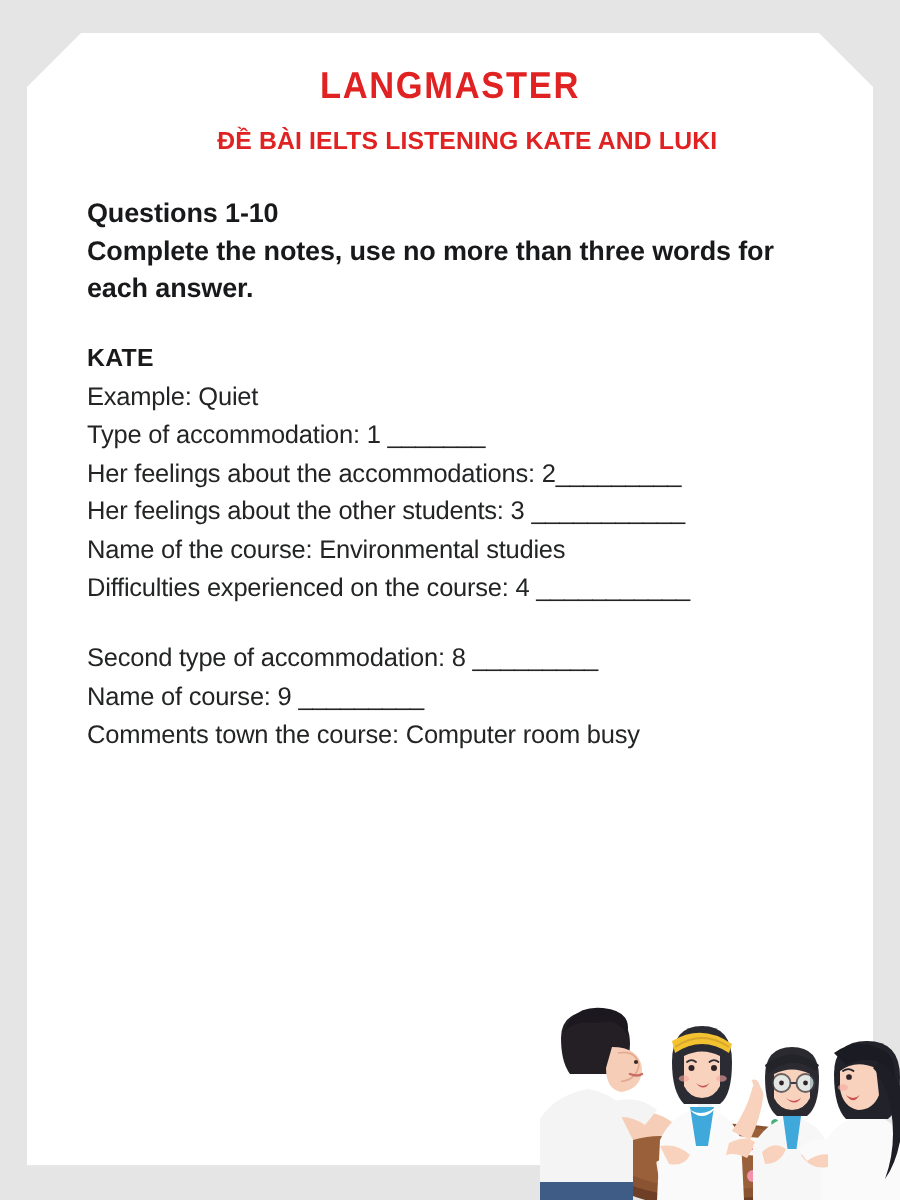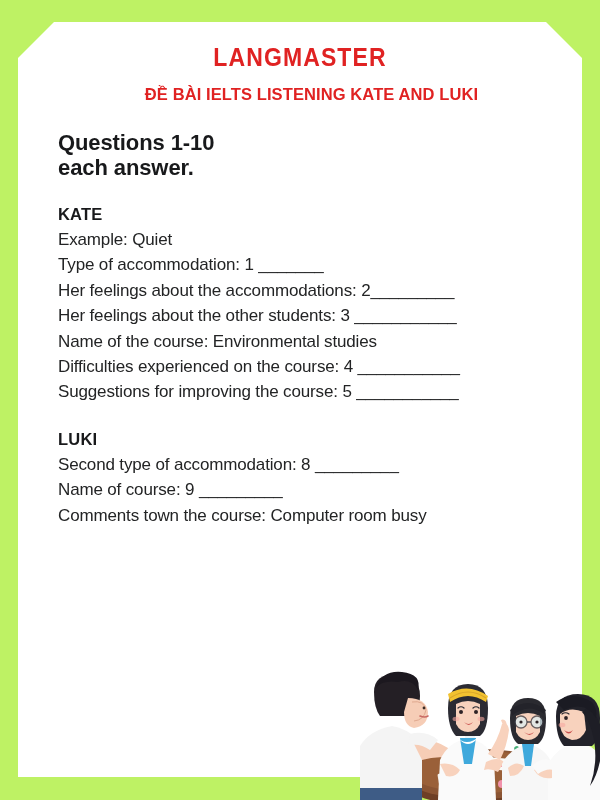--- a/index.html
+++ b/index.html
@@ -5,21 +5,21 @@
   html, body {
     margin: 0;
     padding: 0;
     background: #ffffff;
   }
   #page {
     position: relative;
     width: 600px;
     height: 800px;
     overflow: hidden;
-    background: #bef264;
+    background: #e5e5e5;
     font-family: "Liberation Sans", sans-serif;
   }
   
   #card {
     position: absolute;
     left: 18px;
     top: 22px;
     width: 564px;
     height: 755px;
     background: #ffffff;
@@ -53,21 +53,21 @@
     padding-left: 23px;
   }
   .body-text {
     position: absolute;
     left: 40px;
     top: 108px;
     width: 495px;
     color: #18191b;
   }
   .instr {
-    font-size: 22px;
+    font-size: 18px;
     font-weight: bold;
     line-height: 25px;
     letter-spacing: -0.1px;
   }
   .section {
     margin-top: 22px;
   }
   .section-head {
     font-size: 16.5px;
     font-weight: bold;
@@ -103,36 +103,35 @@
   <div id="content">
 
     <div class="logo">LANGMASTER</div>
 
     <div class="doc-title">ĐỀ BÀI IELTS LISTENING KATE AND LUKI</div>
 
     <div class="body-text">
 
       <div class="instr">
         <div>Questions 1-10</div>
+        <div>Complete the notes, use no more than three words for</div>
         <div>each answer.</div>
       </div>
 
       <div class="section">
         <div class="section-head">KATE</div>
         <div class="note-line">Example: Quiet</div>
         <div class="note-line">Type of accommodation: 1 _______</div>
         <div class="note-line">Her feelings about the accommodations: 2_________</div>
         <div class="note-line">Her feelings about the other students: 3 ___________</div>
         <div class="note-line">Name of the course: Environmental studies</div>
         <div class="note-line">Difficulties experienced on the course: 4 ___________</div>
-        <div class="note-line">Suggestions for improving the course: 5 ___________</div>
       </div>
 
       <div class="section">
-        <div class="section-head">LUKI</div>
         <div class="note-line">Second type of accommodation: 8 _________</div>
         <div class="note-line">Name of course: 9 _________</div>
         <div class="note-line">Comments town the course: Computer room busy</div>
       </div>
 
     </div>
   </div>
 
   <div id="illustration">
     <svg width="248" height="132" viewBox="0 0 248 132" xmlns="http://www.w3.org/2000/svg">

